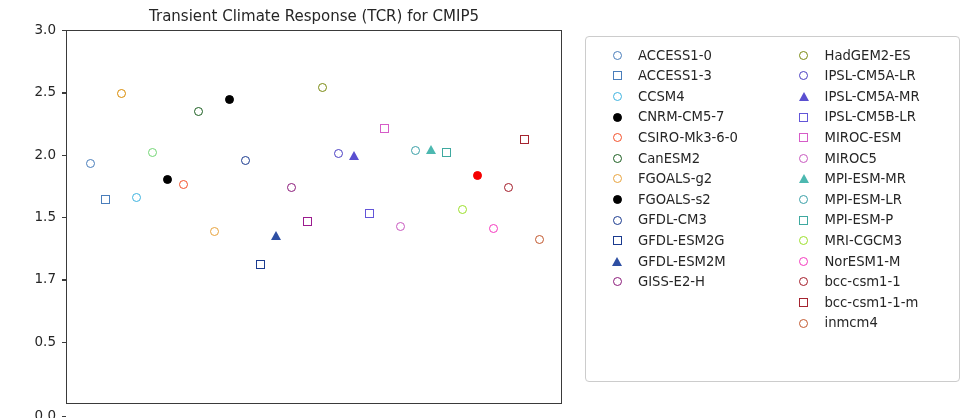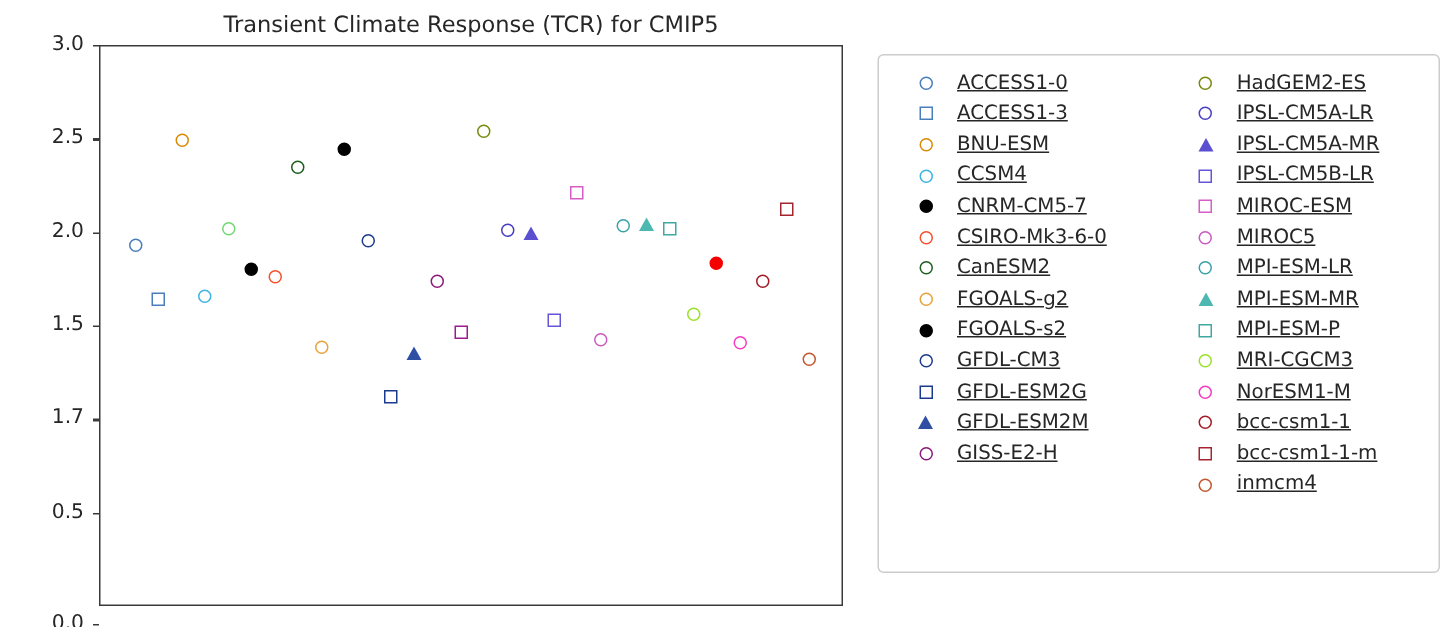--- a/index.html
+++ b/index.html
@@ -160,21 +160,20 @@
   }
   .legend-swatch .m-triangle {
     margin-left: -5px;
     margin-top: -4.5px;
   }
   .legend-label {
     font-size: 13.2px;
     color: #262626;
     white-space: nowrap;
     line-height: 1;
-    text-decoration: underline;
   }
 </style>
 </head>
 <body>
 
 <div id="figure">
 
   <div id="plot-panel">
 
     <div id="chart-title">Transient Climate Response (TCR) for CMIP5</div>
@@ -257,26 +256,20 @@
             <div class="legend-label">ACCESS1-0</div>
           </div>
           <div class="legend-item">
             <div class="legend-swatch">
               <div class="marker m-square" style="border-color: rgb(74, 126, 187);"></div>
             </div>
             <div class="legend-label">ACCESS1-3</div>
           </div>
           <div class="legend-item">
             <div class="legend-swatch">
-              <div class="marker m-circle" style="border-color: rgb(217, 138, 0);"></div>
-            </div>
-            <div class="legend-label">BNU-ESM</div>
-          </div>
-          <div class="legend-item">
-            <div class="legend-swatch">
               <div class="marker m-circle" style="border-color: rgb(62, 179, 224);"></div>
             </div>
             <div class="legend-label">CCSM4</div>
           </div>
           <div class="legend-item">
             <div class="legend-swatch">
               <div class="marker m-circle filled" style="border-color: rgb(0, 0, 0); background: rgb(0, 0, 0);"></div>
             </div>
             <div class="legend-label">CNRM-CM5-7</div>
           </div>
@@ -361,29 +354,29 @@
             <div class="legend-label">MIROC-ESM</div>
           </div>
           <div class="legend-item">
             <div class="legend-swatch">
               <div class="marker m-circle" style="border-color: rgb(201, 89, 192);"></div>
             </div>
             <div class="legend-label">MIROC5</div>
           </div>
           <div class="legend-item">
             <div class="legend-swatch">
+              <div class="marker m-triangle" style="border-bottom-color: rgb(76, 184, 176);"></div>
+            </div>
+            <div class="legend-label">MPI-ESM-MR</div>
+          </div>
+          <div class="legend-item">
+            <div class="legend-swatch">
               <div class="marker m-circle" style="border-color: rgb(58, 160, 168);"></div>
             </div>
             <div class="legend-label">MPI-ESM-LR</div>
-          </div>
-          <div class="legend-item">
-            <div class="legend-swatch">
-              <div class="marker m-triangle" style="border-bottom-color: rgb(76, 184, 176);"></div>
-            </div>
-            <div class="legend-label">MPI-ESM-MR</div>
           </div>
           <div class="legend-item">
             <div class="legend-swatch">
               <div class="marker m-square" style="border-color: rgb(63, 169, 160);"></div>
             </div>
             <div class="legend-label">MPI-ESM-P</div>
           </div>
           <div class="legend-item">
             <div class="legend-swatch">
               <div class="marker m-circle" style="border-color: rgb(156, 224, 42);"></div>

